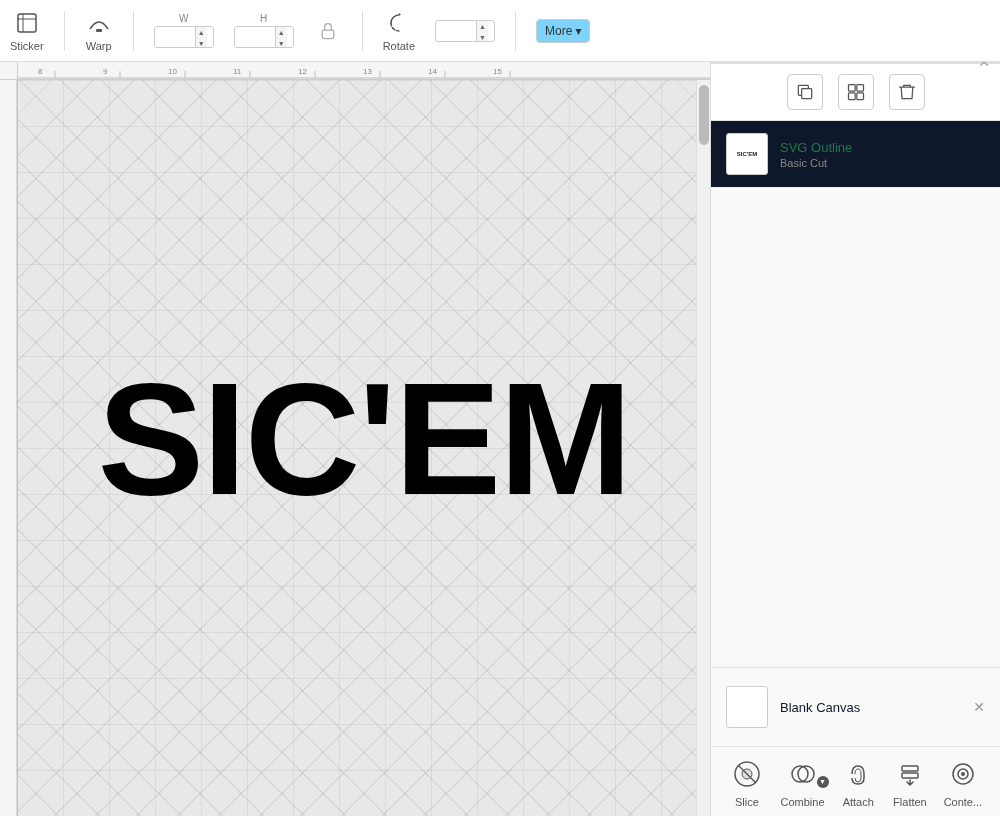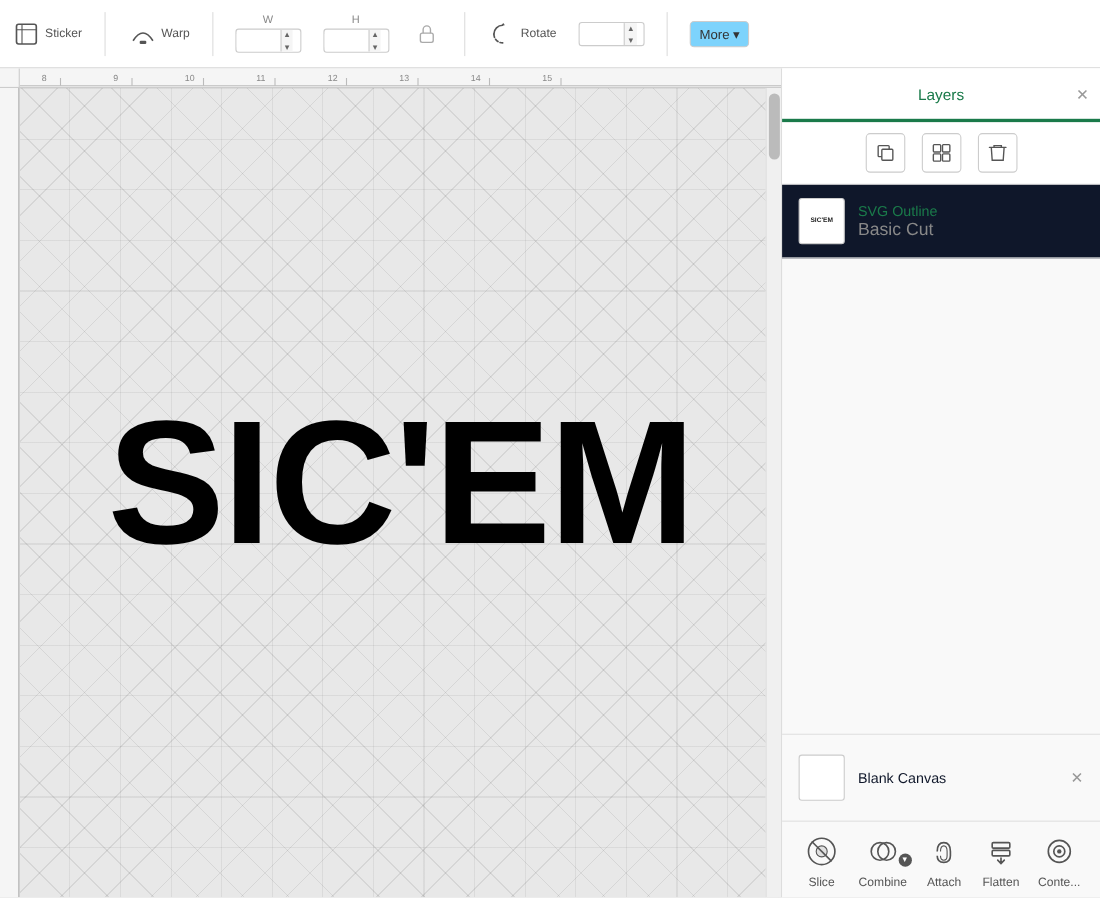--- a/index.html
+++ b/index.html
@@ -11,20 +11,21 @@
       background: #fff;
       border-bottom: 1px solid #ddd;
       display: flex;
       align-items: center;
       padding: 0 10px;
       gap: 20px;
       flex-shrink: 0;
     }
     .toolbar-item {
       display: flex;
+      flex-direction: column;
       align-items: center;
       font-size: 11px;
       color: #555;
       gap: 3px;
       cursor: pointer;
     }
     .toolbar-item .icon-area {
       width: 28px;
       height: 28px;
       display: flex;
@@ -276,21 +277,21 @@
     }
     .layer-info {
       flex: 1;
     }
     .layer-name {
       font-size: 13px;
       color: #1a7a4a;
       font-weight: 500;
     }
     .layer-type {
-      font-size: 16px;
+      font-size: 11px;
       color: #888;
       margin-top: 2px;
     }
 
     
     .blank-canvas-section {
       padding: 10px 15px;
       margin-top: auto;
       border-top: 1px solid #e0e0e0;
       background: #f9f9f9;
@@ -538,23 +539,20 @@
     </div>
 
     <div class="scrollbar-v">
       <div class="thumb"></div>
     </div>
   </div>
 
   <div class="right-panel">
 
     <div class="panel-tabs">
-      <div class="panel-tab active">
-        <span>Layers</span>
-      </div>
       <span class="panel-tab-close">✕</span>
     </div>
 
     <div class="panel-actions">
       <div class="panel-action-btn">
         <svg width="20" height="20" viewBox="0 0 24 24" fill="none">
           <rect x="4" y="4" width="12" height="12" rx="1" stroke="#555" stroke-width="1.5" fill="none"></rect>
           <rect x="8" y="8" width="12" height="12" rx="1" stroke="#555" stroke-width="1.5" fill="#fff"></rect>
         </svg>
       </div>

